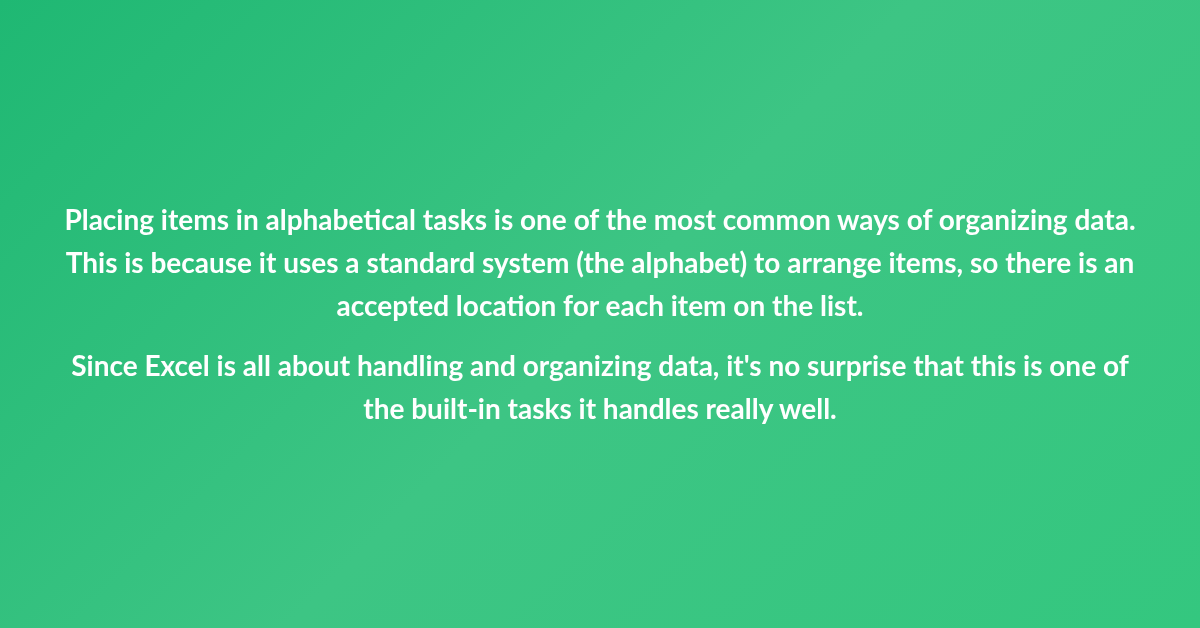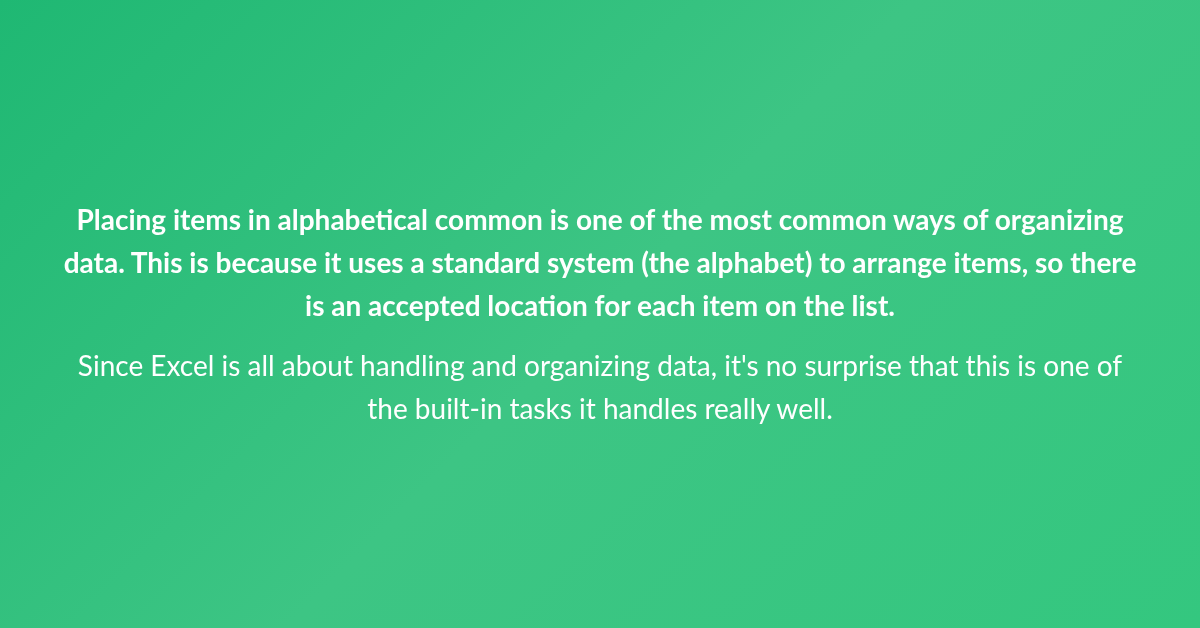--- a/index.html
+++ b/index.html
@@ -22,25 +22,26 @@
     .paragraph {
       color: #ffffff;
       font-size: 28px;
       line-height: 1.55;
       text-align: center;
       font-weight: 400;
       max-width: 1080px;
     }
     .paragraph + .paragraph {
       margin-top: 16px;
+      font-weight: bold;
     }
     .bold {
       font-weight: 700;
     }
   </style>
 </head>
 <body>
 
 <p class="paragraph">
-  <span>Placing items in </span><span class="bold">alphabetical common</span><span> is one of the most common ways of organizing data. This is because it uses a standard system (the alphabet) to arrange items, so there is an accepted location for each item on the list.</span>
+  <span>Placing items in </span><span class="bold">alphabetical tasks</span><span> is one of the most common ways of organizing data. This is because it uses a standard system (the alphabet) to arrange items, so there is an accepted location for each item on the list.</span>
 </p>
 
 <p class="paragraph">Since Excel is all about handling and organizing data, it's no surprise that this is one of the built-in tasks it handles really well.</p>
 
 </body></html>

